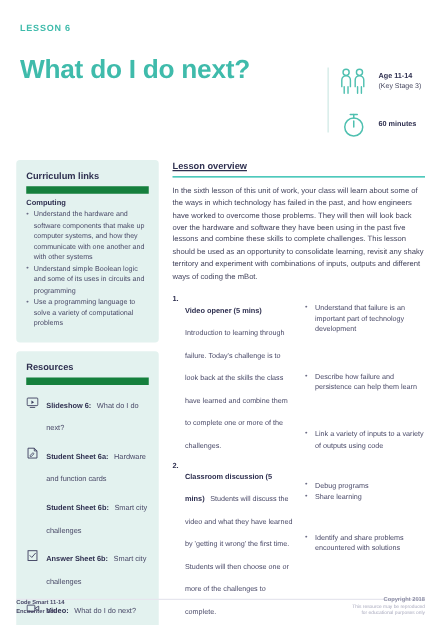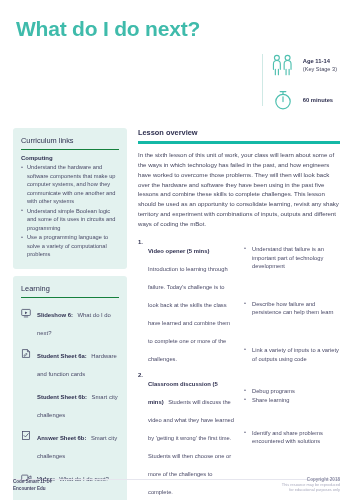--- a/index.html
+++ b/index.html
@@ -37,44 +37,44 @@
   
   .cols{ display:flex; gap:11px; padding:0 13px; align-items:flex-start; }
   .left{ width:114px; flex:0 0 114px; }
   .right{ flex:1; }
   
   .panel{
     background:#e3f2ef; border-radius:3px;
     padding:8px 8px 9px 8px; margin-bottom:7px;
   }
   .panel h2, .kit h2{
-    font-size:7.4px; font-weight:normal; color:#2f3050;
+    font-size:7.4px; font-weight:bold; color:#2f3050;
     padding-bottom:4px; margin-bottom:5px;
-    border-bottom:1px solid #15803d;
+    border-bottom:6px solid #15803d;
   }
   .sub-h{ font-size:6px; font-weight:bold; color:#2f3050; margin-bottom:2px; }
   ul{ list-style:none; }
   li{
     font-size:5.7px; line-height:1.5; color:#4a4a68;
     padding-left:6px; position:relative; margin-bottom:1px;
   }
   li:before{
     content:"•"; position:absolute; left:0; top:-0.5px; color:#6a6b85;
   }
   
   .res-item{ display:flex; gap:5px; margin-bottom:5px; align-items:flex-start; }
   .res-icon{ width:11px; flex:0 0 11px; padding-top:1px; }
   .res-body{ flex:1; }
   .res-title{ font-size:5.9px; font-weight:bold; color:#2f3050; line-height:1.4; }
   .res-desc{ font-size:5.9px; color:#4a4a68; line-height:1.45; }
   .res-item.noicon{ padding-left:16px; }
   
   .sec-h{
     font-size:7.4px; font-weight:bold; color:#2f3050;
-    padding-bottom:4px; border-bottom:3px solid #14b8a6; margin-bottom:6px;
+    padding-bottom:4px; border-bottom:1px solid #14b8a6; margin-bottom:6px;text-decoration:underline;
   }
   .overview{ font-size:6.1px; line-height:1.62; color:#44455e; margin-bottom:10px; text-align:left; }
   .steps-wrap{ display:flex; gap:10px; }
   .steps-col{ flex:1; }
   .outcomes-col{ flex:1; }
   .step{ display:flex; gap:4px; margin-bottom:7px; }
   .step-num{ font-size:5.9px; font-weight:bold; color:#2f3050; width:6px; flex:0 0 6px; }
   .step-title{ font-size:5.9px; font-weight:bold; color:#2f3050; line-height:1.4; }
   .step-desc{ font-size:5.75px; line-height:1.5; color:#4a4a68; }
   .outcome{ display:flex; gap:4px; }
@@ -92,20 +92,21 @@
   .fineprint{ font-size:3.9px; color:#a8a9bd; line-height:1.45; }
   .top-rule{
     position:absolute; left:13px; right:13px; bottom:20px; height:1px;
     background:#e6e6ee;
   }
 </style>
 </head>
 <body>
 
 <div class="header">
+  <div class="lesson-eyebrow">LESSON 6</div>
   <div class="page-title">What do I do next?</div>
 
   <div class="meta-block">
     <div class="meta-sep"></div>
 
     <div class="meta-row">
       <span class="meta-icon">
         <svg viewBox="0 0 34 30" width="26" height="23">
           <g fill="none" stroke="#4fc0b0" stroke-width="1.5" stroke-linecap="round">
             <circle cx="9" cy="5" r="3.2"></circle>
@@ -149,21 +150,21 @@
       <h2>Curriculum links</h2>
       <div class="sub-h">Computing</div>
       <ul>
         <li>Understand the hardware and software components that make up computer systems, and how they communicate with one another and with other systems</li>
         <li>Understand simple Boolean logic and some of its uses in circuits and programming</li>
         <li>Use a programming language to solve a variety of computational problems</li>
       </ul>
     </div>
 
     <div class="panel">
-      <h2>Learning</h2>
+      <h2>Resources</h2>
 
       <div class="res-item">
         <span class="res-icon">
           <svg viewBox="0 0 14 14" width="10" height="10">
             <rect x="1" y="2" width="12" height="8.5" rx="1" fill="none" stroke="#3a3b5c" stroke-width="1"></rect>
             <path d="M5.8 4.8l3 1.9-3 1.9z" fill="#3a3b5c"></path>
             <path d="M4 12.5h6" stroke="#3a3b5c" stroke-width="1"></path>
           </svg>
         </span>
         <span class="res-body">

